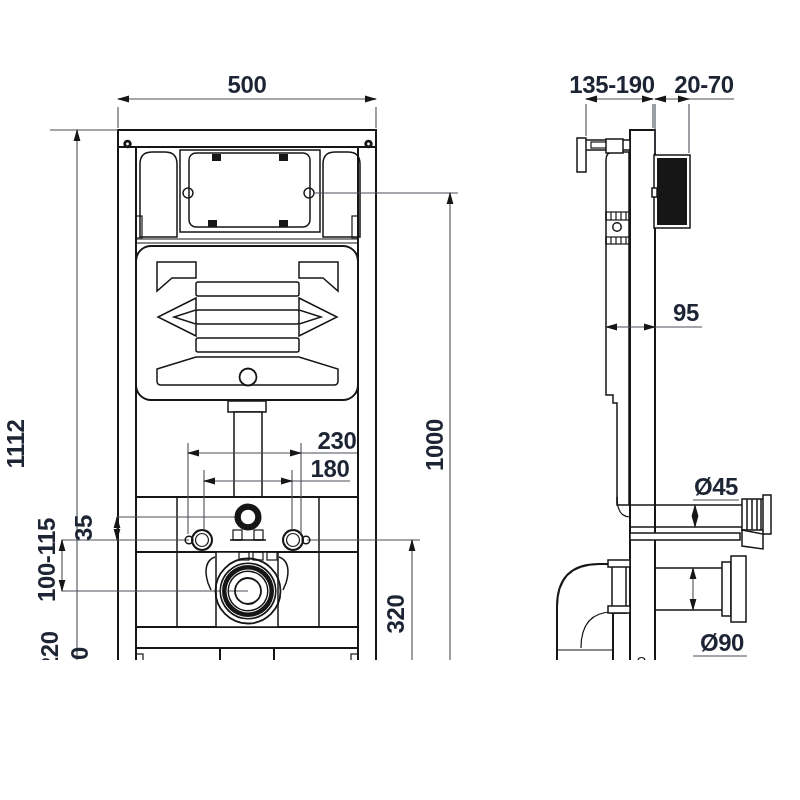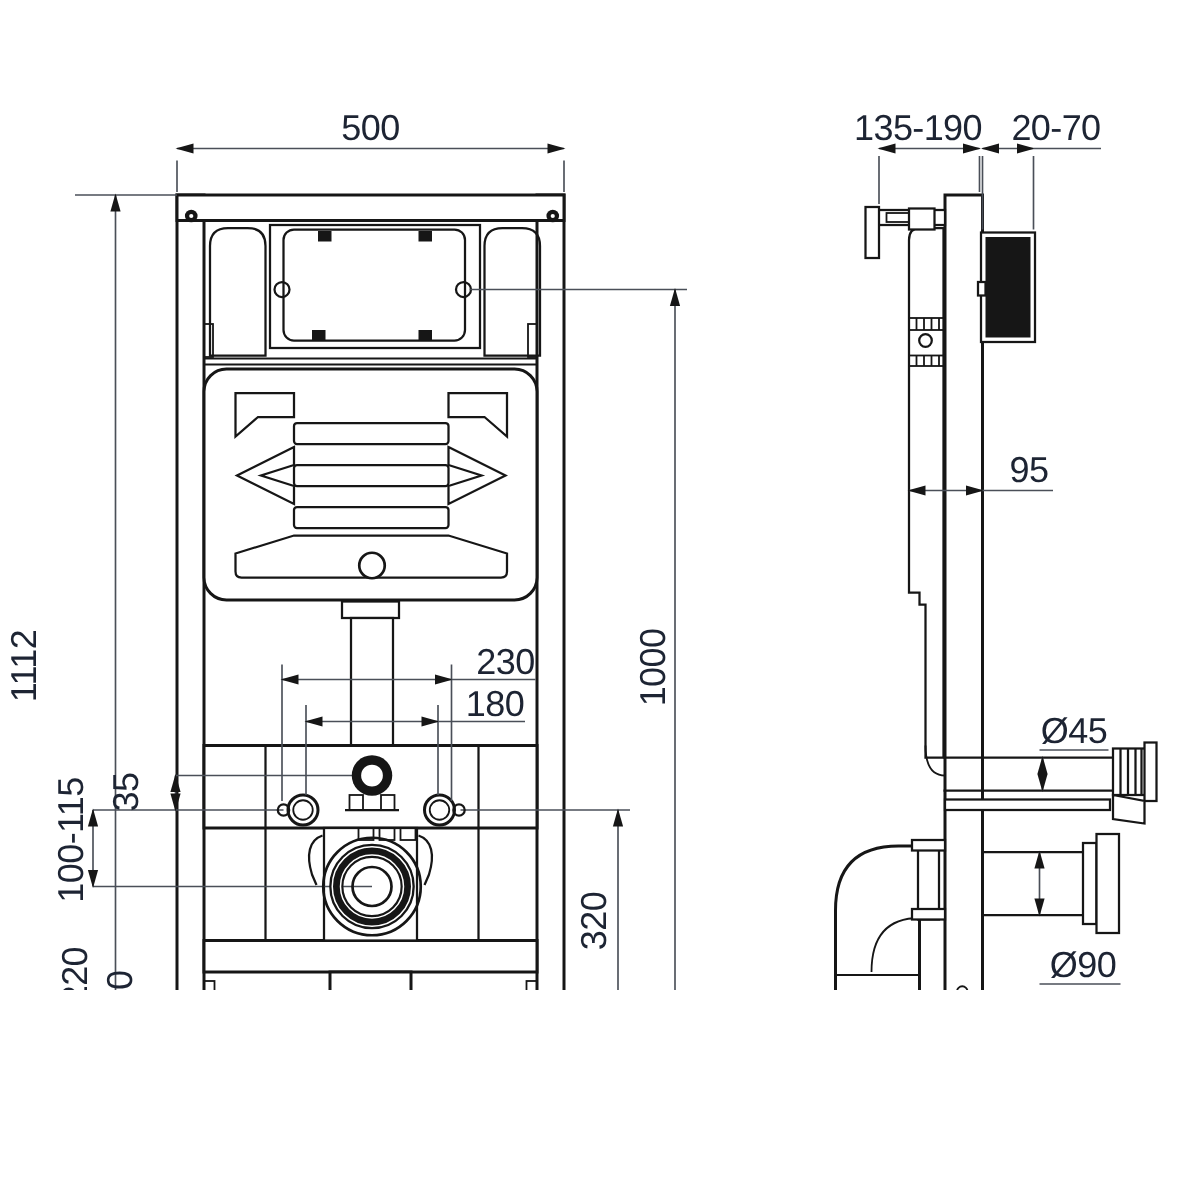--- a/index.html
+++ b/index.html
@@ -1,16 +1,16 @@
 <!DOCTYPE html>
 <html><head>
 <meta charset="utf-8">
 <style>
   html,body{margin:0;padding:0;background:#fff;}
-  .page{width:800px;height:660px;background:#fff;position:relative;overflow:hidden;}
+  .page{width:800px;height:660px;background:#fff;position:relative;overflow:hidden;font-weight:bold;}
   svg{display:block;}
   .s15{stroke:#161616;stroke-width:1.5;fill:none;}
   .s1{stroke:#161616;stroke-width:1.2;fill:none;}
   .fw{fill:#ffffff;stroke:#161616;stroke-width:2;}
   .fw1{fill:#ffffff;stroke:#161616;stroke-width:1.5;}
   .fw2{fill:#ffffff;stroke:#161616;stroke-width:1.8;}
   .blk{fill:#161616;stroke:none;}
   .dim{stroke:#4a4f58;stroke-width:1.1;fill:none;}
   .dimtxt{fill:#1d2433;font-family:"Liberation Sans",sans-serif;font-size:24px;letter-spacing:-0.4px;}
   .ring{fill:none;stroke:#161616;}

